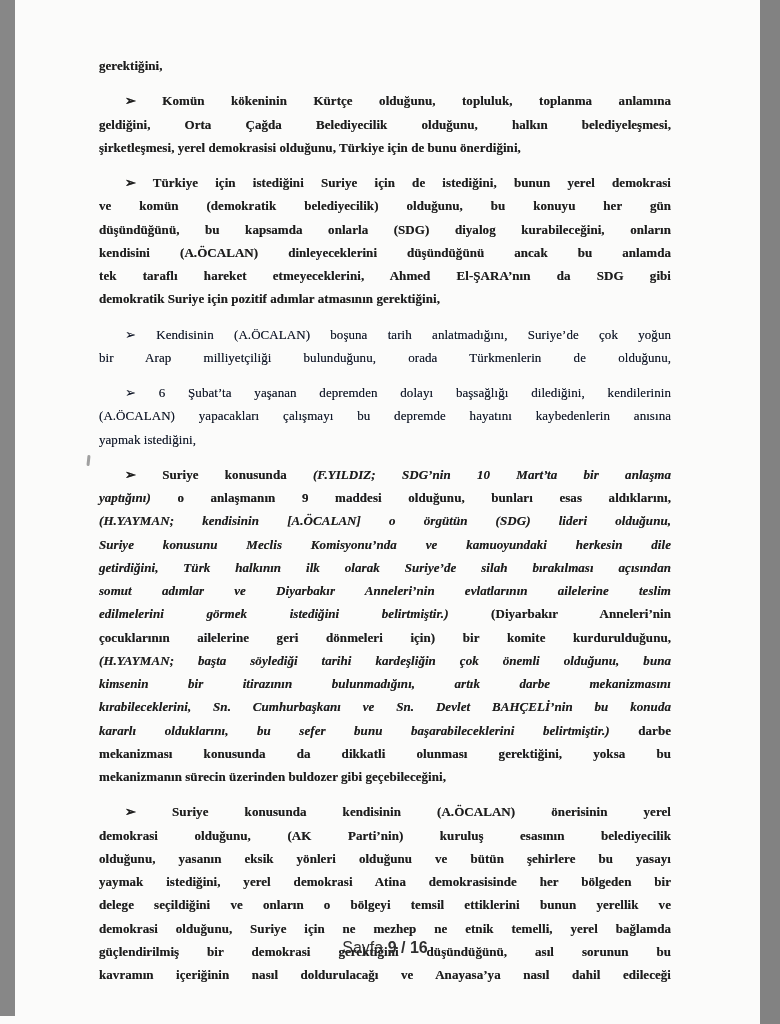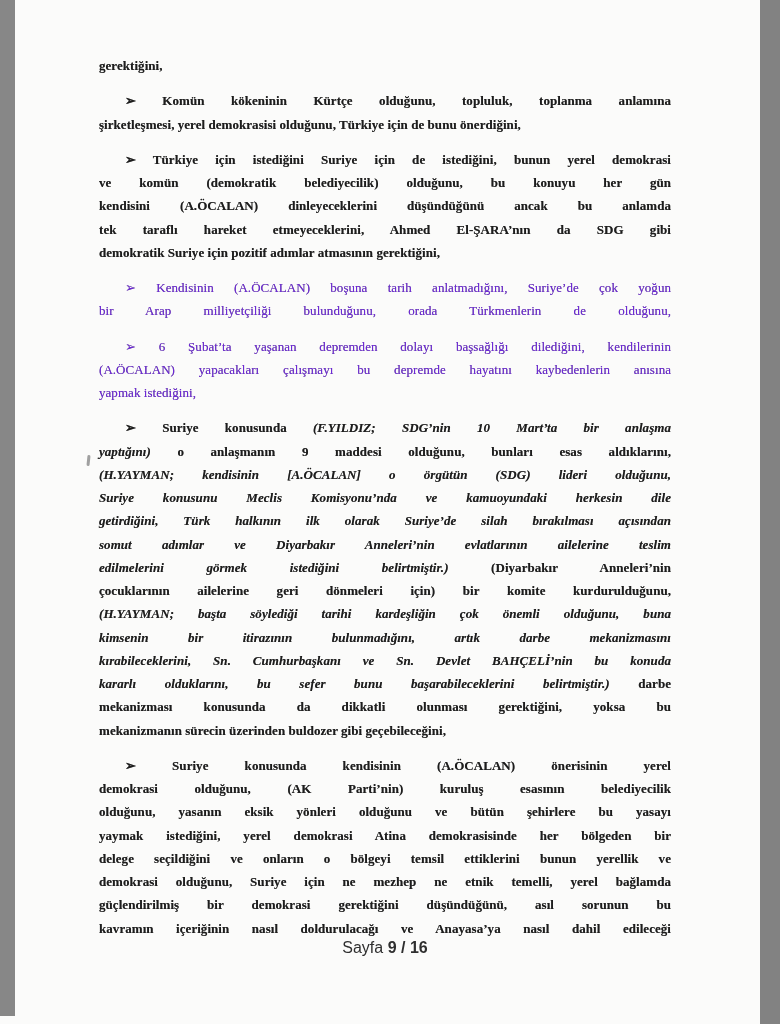--- a/index.html
+++ b/index.html
@@ -15,21 +15,21 @@
     position:absolute;left:99px;top:54px;width:572px;
     font-size:13px;line-height:23.25px;color:#1d1d1d;
     letter-spacing:0.05px;
     text-shadow:0 0 0.5px rgba(25,25,25,.55);
   }
   .line{text-align:justify;}
   .jl{text-align-last:justify;}
   .last{text-align:left;white-space:nowrap;}
   .ind{padding-left:26px;margin-top:12px;}
   .seg-b{font-weight:700;}
-  .seg-r{font-weight:400;color:#6d28d9;}
+  .seg-r{font-weight:400;color:#0f172a;}
   .seg-bi{font-weight:700;font-style:italic;}
   .footer{
     position:absolute;left:99px;top:939px;width:572px;text-align:center;
     font-family:"Liberation Sans","DejaVu Sans",sans-serif;
     font-size:16px;color:#2f2f2f;
   }
   .fb{font-weight:700;}
   .artifact{
     position:absolute;left:87px;top:455px;width:3px;height:11px;
     background:rgba(70,70,70,.5);border-radius:2px;transform:rotate(6deg);
@@ -41,25 +41,27 @@
 <div class="stage">
   <div class="edge edge-left"></div>
   <div class="edge edge-right"></div>
 
   <div class="page-text">
       <div>
         <div class="line last"><span class="seg-b">gerektiğini,</span></div>
       </div>
       <div>
         <div class="line jl ind"><span class="seg-b">➢ Komün kökeninin Kürtçe olduğunu, topluluk, toplanma anlamına</span></div>
+        <div class="line jl"><span class="seg-b">geldiğini, Orta Çağda Belediyecilik olduğunu, halkın belediyeleşmesi,</span></div>
         <div class="line last"><span class="seg-b">şirketleşmesi, yerel demokrasisi olduğunu, Türkiye için de bunu önerdiğini,</span></div>
       </div>
       <div>
         <div class="line jl ind"><span class="seg-b">➢ Türkiye için istediğini Suriye için de istediğini, bunun yerel demokrasi</span></div>
         <div class="line jl"><span class="seg-b">ve komün (demokratik belediyecilik) olduğunu, bu konuyu her gün</span></div>
+        <div class="line jl"><span class="seg-b">düşündüğünü, bu kapsamda onlarla (SDG) diyalog kurabileceğini, onların</span></div>
         <div class="line jl"><span class="seg-b">kendisini (A.ÖCALAN) dinleyeceklerini düşündüğünü ancak bu anlamda</span></div>
         <div class="line jl"><span class="seg-b">tek taraflı hareket etmeyeceklerini, Ahmed El-ŞARA’nın da SDG gibi</span></div>
         <div class="line last"><span class="seg-b">demokratik Suriye için pozitif adımlar atmasının gerektiğini,</span></div>
       </div>
       <div>
         <div class="line jl ind"><span class="seg-r">➢ Kendisinin (A.ÖCALAN) boşuna tarih anlatmadığını, Suriye’de çok yoğun</span></div>
         <div class="line jl"><span class="seg-r">bir Arap milliyetçiliği bulunduğunu, orada Türkmenlerin de olduğunu,</span></div>
       </div>
       <div>
         <div class="line jl ind"><span class="seg-r">➢ 6 Şubat’ta yaşanan depremden dolayı başsağlığı dilediğini, kendilerinin</span></div>

